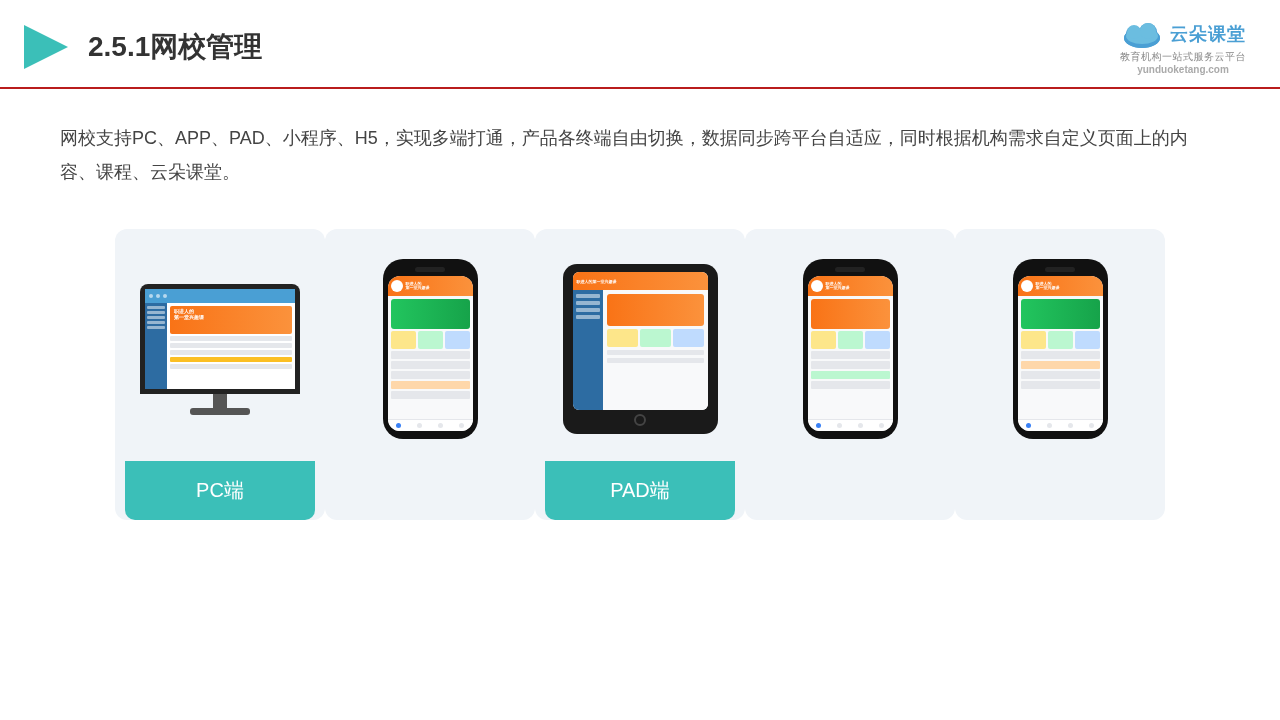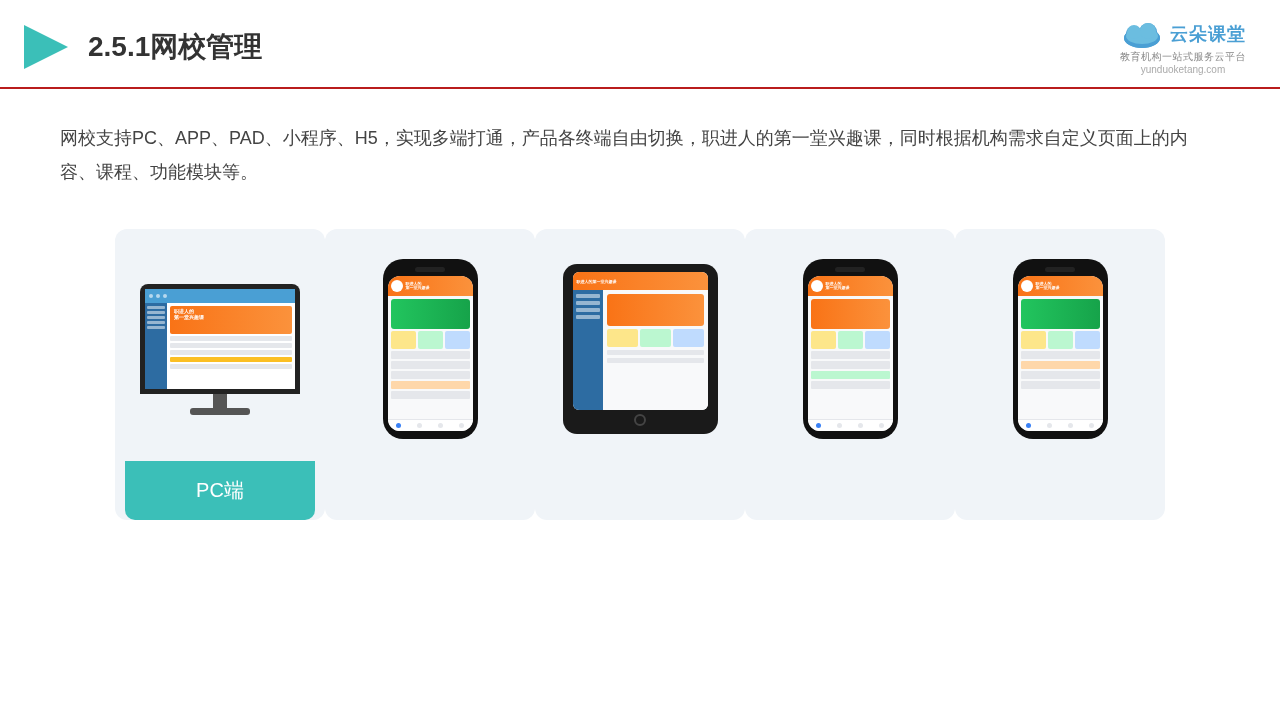--- a/index.html
+++ b/index.html
@@ -57,20 +57,21 @@
     .logo-sub {
       font-size: 11px;
       color: #999;
       letter-spacing: 0.5px;
       text-align: center;
     }
     .logo-url {
       font-size: 10px;
       color: #bbb;
       text-align: left;
+      font-weight: bold;
     }
 
     
     .description {
       padding: 32px 60px 10px 60px;
       font-size: 18px;
       color: #444;
       line-height: 1.9;
     }
 
@@ -392,21 +393,21 @@
         <ellipse cx="28" cy="13" rx="8" ry="8" fill="#6bbde0"></ellipse>
       </svg>
       <span class="logo-text">云朵课堂</span>
     </div>
     <div class="logo-sub" style="white-space:pre-line;font-size:10px;color:#888;text-align:center;">教育机构一站式服务云平台</div>
     <div class="logo-url" style="font-size:10px;color:#aaa;">yunduoketang.com</div>
   </div>
 </div>
 
 <div class="description">
-  <p>网校支持PC、APP、PAD、小程序、H5，实现多端打通，产品各终端自由切换，职进人的第一堂兴趣课，同时根据机构需求自定义页面上的内容、课程、功能模块等。</p>
+  <p>网校支持PC、APP、PAD、小程序、H5，实现多端打通，产品各终端自由切换，数据同步跨平台自适应，同时根据机构需求自定义页面上的内容、课程、云朵课堂。</p>
 </div>
 
 <div class="cards-section">
 
   <div class="device-card">
     <div class="device-image-area">
       <div class="pc-monitor">
         <div class="monitor-body">
           <div class="monitor-screen-inner">
             <div class="screen-top-bar">
@@ -499,20 +500,21 @@
                 <div class="pad-grid-item" style="background:#bfdbfe"></div>
               </div>
               <div class="pad-row"></div>
               <div class="pad-row"></div>
             </div>
           </div>
         </div>
         <div class="pad-home-button"></div>
       </div>
     </div>
+    <div class="card-label">PAD端</div>
   </div>
 
   <div class="device-card">
     <div class="device-image-area">
       <div class="phone-mockup">
         <div class="phone-notch"></div>
         <div class="phone-screen">
           <div class="phone-screen-top">
             <div class="phone-avatar-circle"></div>
             <div class="phone-screen-top-text">职进人的<br>第一堂兴趣课</div>

